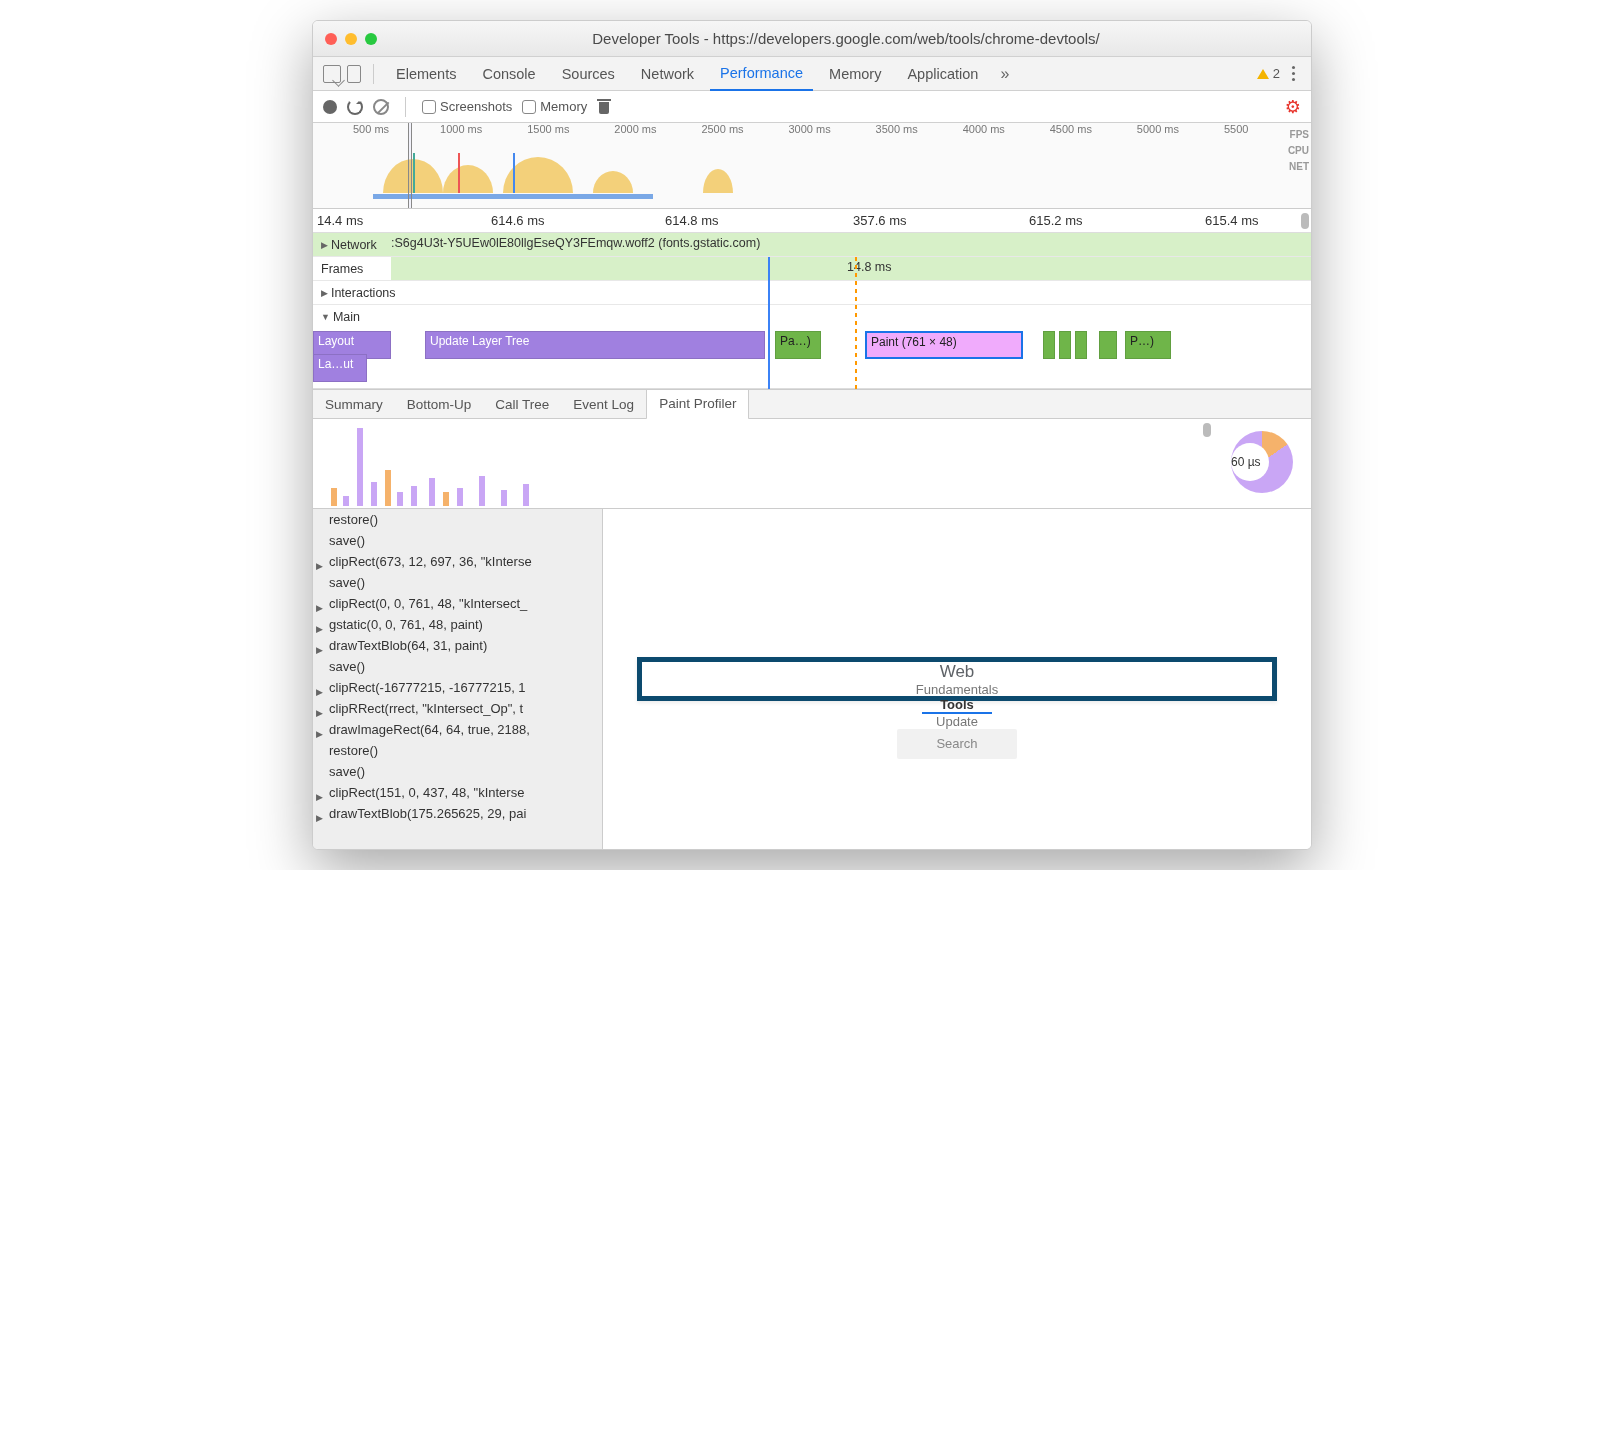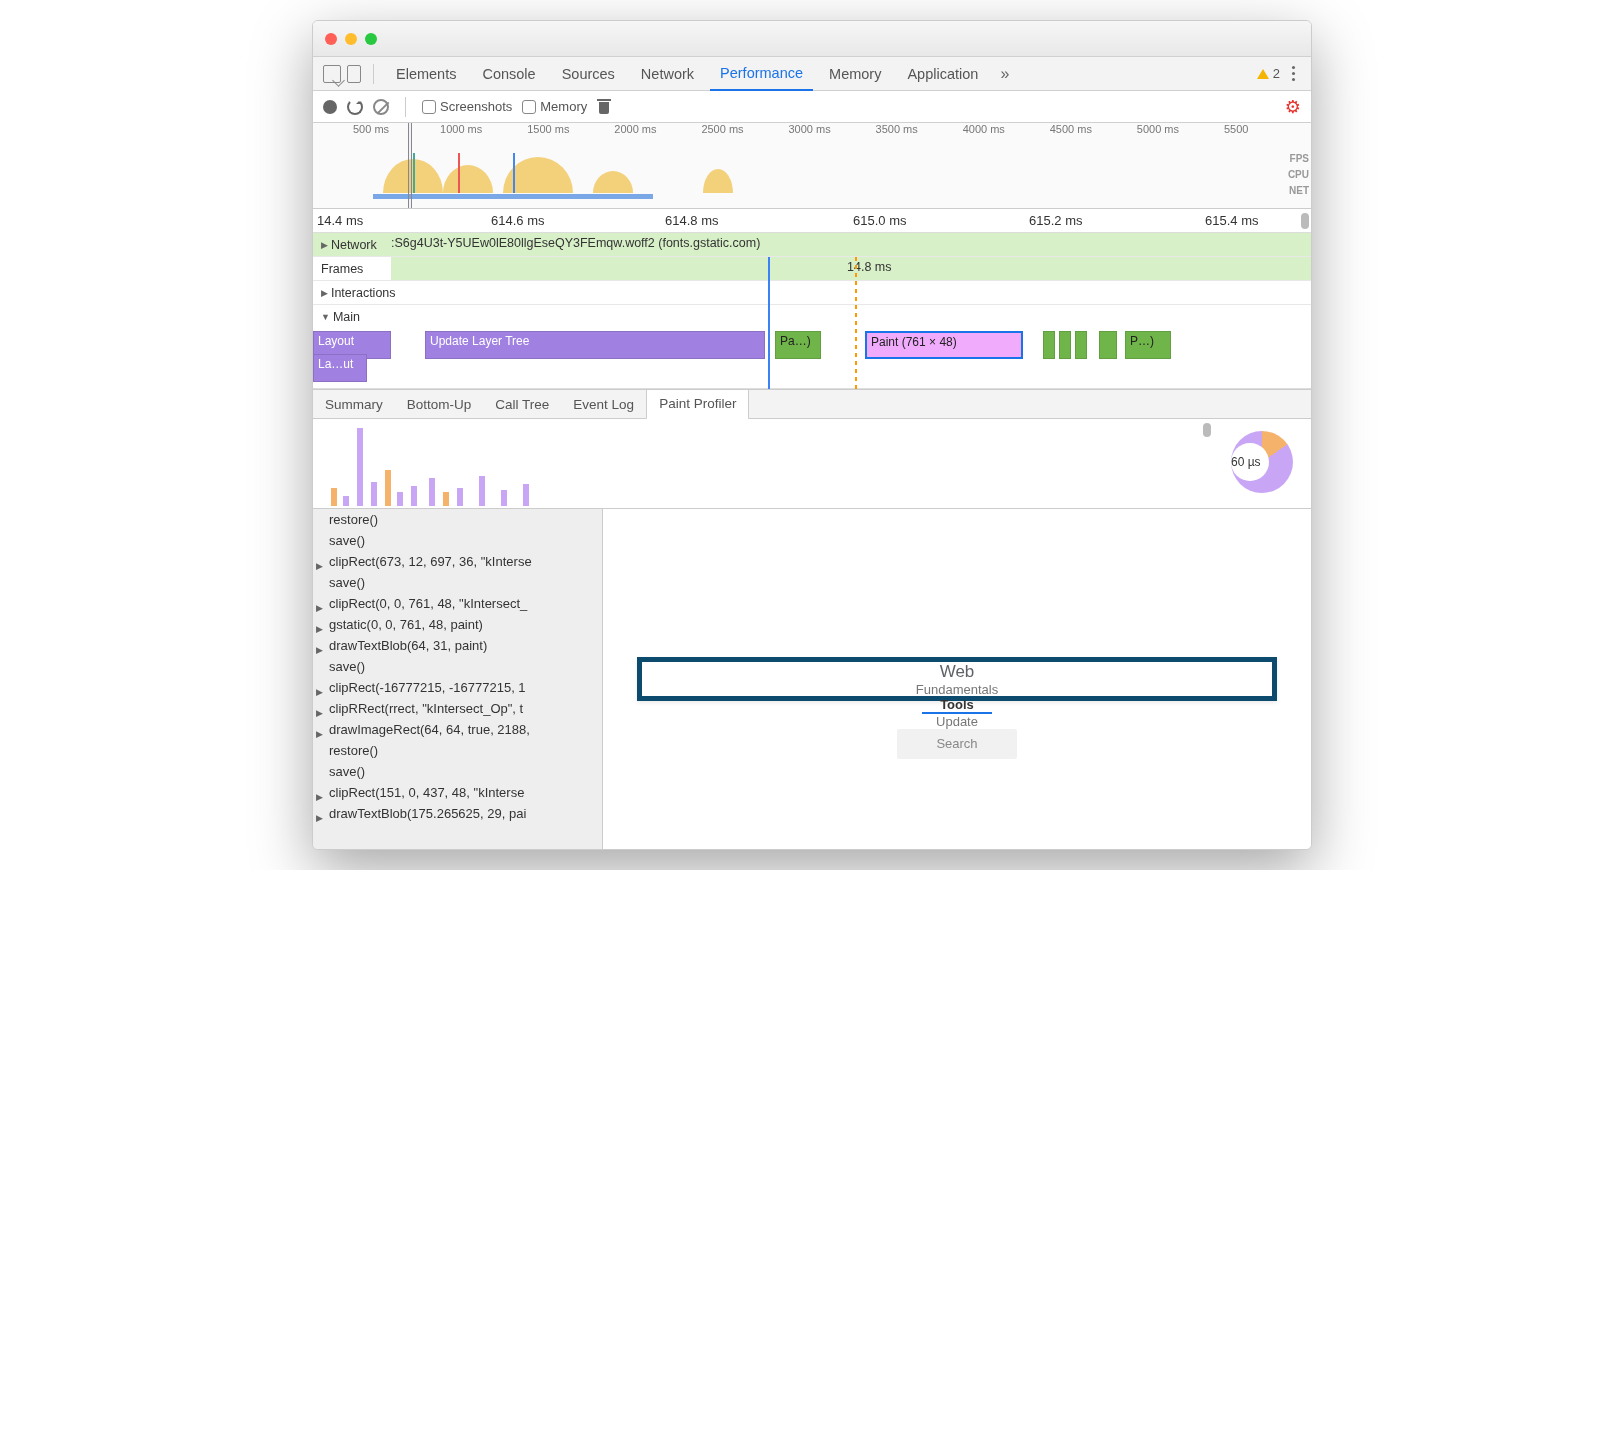--- a/index.html
+++ b/index.html
@@ -33,21 +33,21 @@
 .chk { width:14px; height:14px; border:1.5px solid #888; border-radius:3px; display:inline-block; margin-right:4px; }
 .chk-lbl { display:flex; align-items:center; font-size:13px; color:#555; }
 .trash { width:14px; height:16px; position:relative; }
 .trash::before{content:"";position:absolute;width:14px;height:2px;background:#666;top:0;}
 .trash::after{content:"";position:absolute;width:10px;height:12px;background:#666;top:3px;left:2px;border-radius:0 0 2px 2px;}
 .gear { color:#e8362e; font-size:18px; margin-left:auto; }
 
 .overview { position:relative; height:86px; background:#fafafa; border-bottom:1px solid #ccc; }
 .ov-ticks { display:flex; height:18px; font-size:11px; color:#777; padding-left:40px; }
 .ov-tick { flex:1; }
-.ov-labels { position:absolute; right:2px; top:28px; font-size:10px; color:#999; text-align:right; line-height:16px; font-weight:600; }
+.ov-labels { position:absolute; right:2px; top:4px; font-size:10px; color:#999; text-align:right; line-height:16px; font-weight:600; }
 .ov-cpu { position:absolute; left:60px; top:30px; width:460px; height:40px; }
 .cpu-hill { position:absolute; bottom:0; background:#f3d07a; border-radius:50% 50% 0 0 / 100% 100% 0 0; }
 .ov-sel { position:absolute; top:0; bottom:0; left:95px; width:4px; border-left:1px solid #888; border-right:1px solid #888; background:rgba(100,100,255,0.05); }
 
 .detail-ruler { height:24px; display:flex; align-items:center; font-size:13px; color:#333; border-bottom:1px solid #ddd; padding-left:8px; position:relative; background:#fff; }
 .ruler-tick { position:absolute; }
 .scroll-thumb { position:absolute; right:2px; top:4px; width:8px; height:16px; background:#bbb; border-radius:4px; }
 
 .track-row { display:flex; border-bottom:1px solid #e8e8e8; min-height:24px; align-items:stretch; }
 .track-label { width:78px; padding:3px 4px 3px 8px; font-size:12.5px; color:#333; display:flex; align-items:center; gap:3px; flex-shrink:0; }
@@ -93,20 +93,21 @@
 <body>
 
 <div class="window">
 
   <div class="titlebar">
     <div class="tl-btns">
       <div class="tl-btn tl-close"></div>
       <div class="tl-btn tl-min"></div>
       <div class="tl-btn tl-max"></div>
     </div>
+    <div class="titlebar-text">Developer Tools - https://developers.google.com/web/tools/chrome-devtools/</div>
   </div>
 
   <div class="main-tabs">
     <span class="icon-sq icon-inspect"></span>
     <span class="icon-sq" style="width:14px;height:18px"></span>
     <div class="sep"></div>
     <div class="tab-item">Elements</div>
     <div class="tab-item">Console</div>
     <div class="tab-item">Sources</div>
     <div class="tab-item">Network</div>
@@ -172,21 +173,21 @@
       <div>FPS</div>
         <div>CPU</div>
         <div>NET</div>
     </div>
   </div>
 
   <div class="detail-ruler">
     <span class="ruler-tick" style="left:4px">14.4 ms</span>
     <span class="ruler-tick" style="left:178px">614.6 ms</span>
     <span class="ruler-tick" style="left:352px">614.8 ms</span>
-    <span class="ruler-tick" style="left:540px">615.0 ms</span>
+    <span class="ruler-tick" style="left:540px">357.6 ms</span>
     <span class="ruler-tick" style="left:716px">615.2 ms</span>
     <span class="ruler-tick" style="left:892px">615.4 ms</span>
     <div class="scroll-thumb"></div>
   </div>
 
   <div style="position:relative">
     <div class="track-row track-network">
       <div class="track-label">
           <span class="tri">▶</span>
           <span>Network</span>

